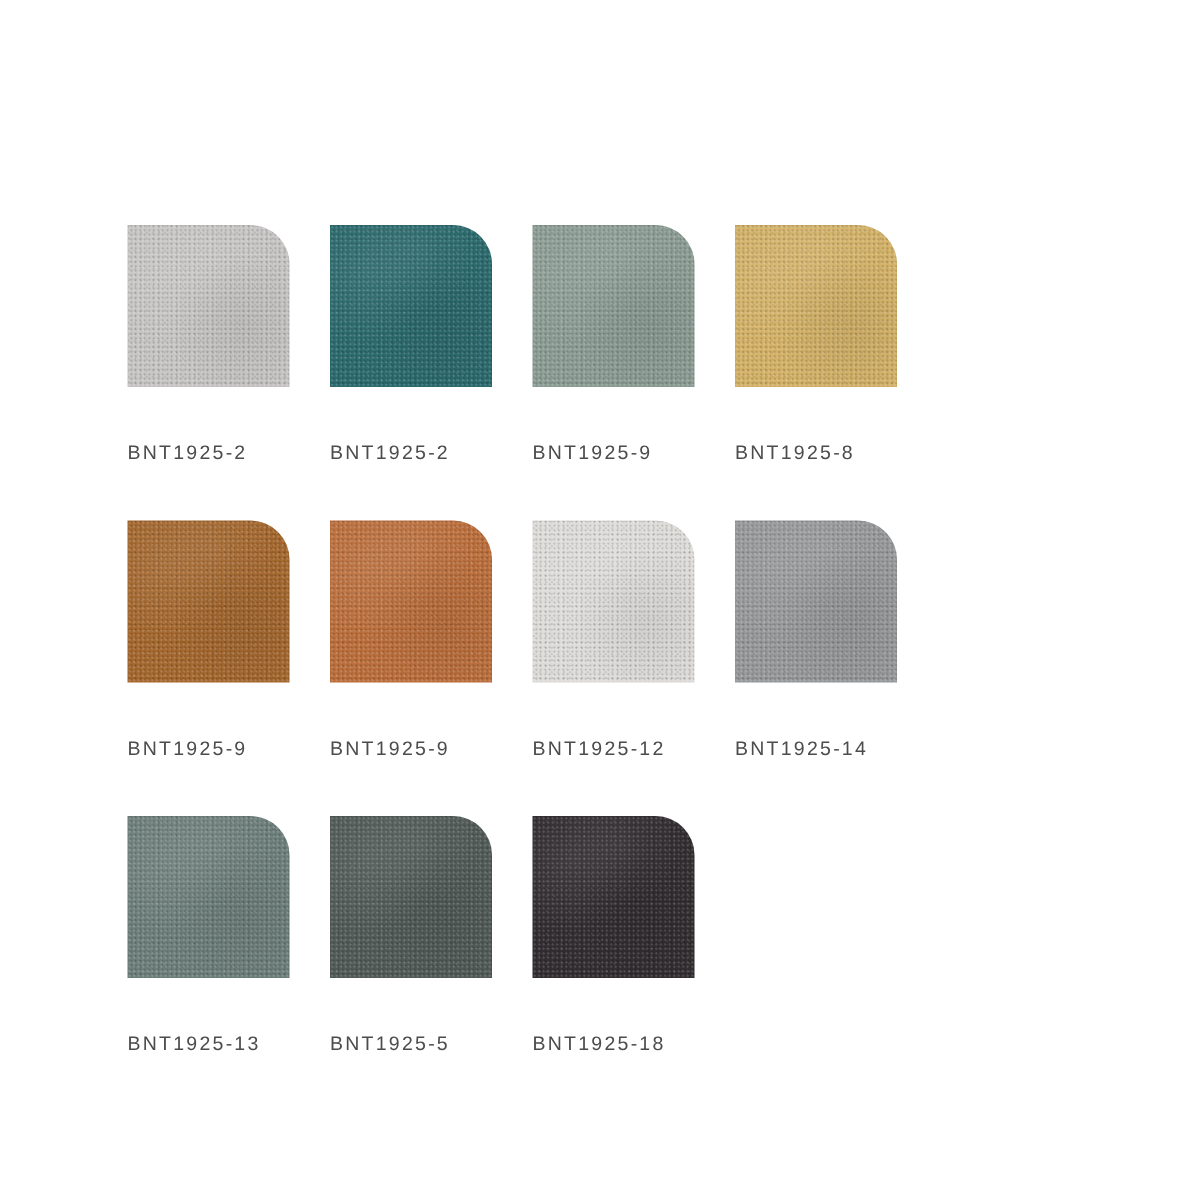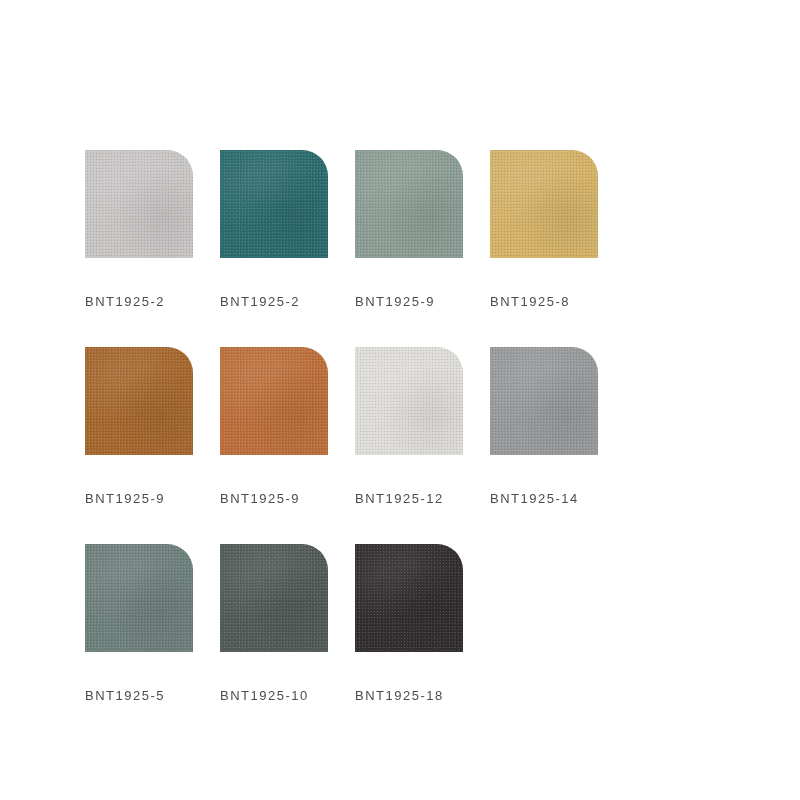--- a/index.html
+++ b/index.html
@@ -120,25 +120,25 @@
           <div class="swatch-label">BNT1925-12</div>
         </div>
         <div class="swatch-cell">
           <div class="swatch-chip" style="background-color: rgb(151, 153, 155);"></div>
           <div class="swatch-label">BNT1925-14</div>
         </div>
       </div>
       <div class="swatch-row">
         <div class="swatch-cell">
           <div class="swatch-chip" style="background-color: rgb(110, 128, 124);"></div>
-          <div class="swatch-label">BNT1925-5</div>
+          <div class="swatch-label">BNT1925-13</div>
         </div>
         <div class="swatch-cell">
           <div class="swatch-chip" style="background-color: rgb(82, 91, 88);"></div>
-          <div class="swatch-label">BNT1925-10</div>
+          <div class="swatch-label">BNT1925-5</div>
         </div>
         <div class="swatch-cell">
           <div class="swatch-chip" style="background-color: rgb(51, 46, 49);"></div>
           <div class="swatch-label">BNT1925-18</div>
         </div>
       </div>
     </div>
 </div>
 
 </body></html>

